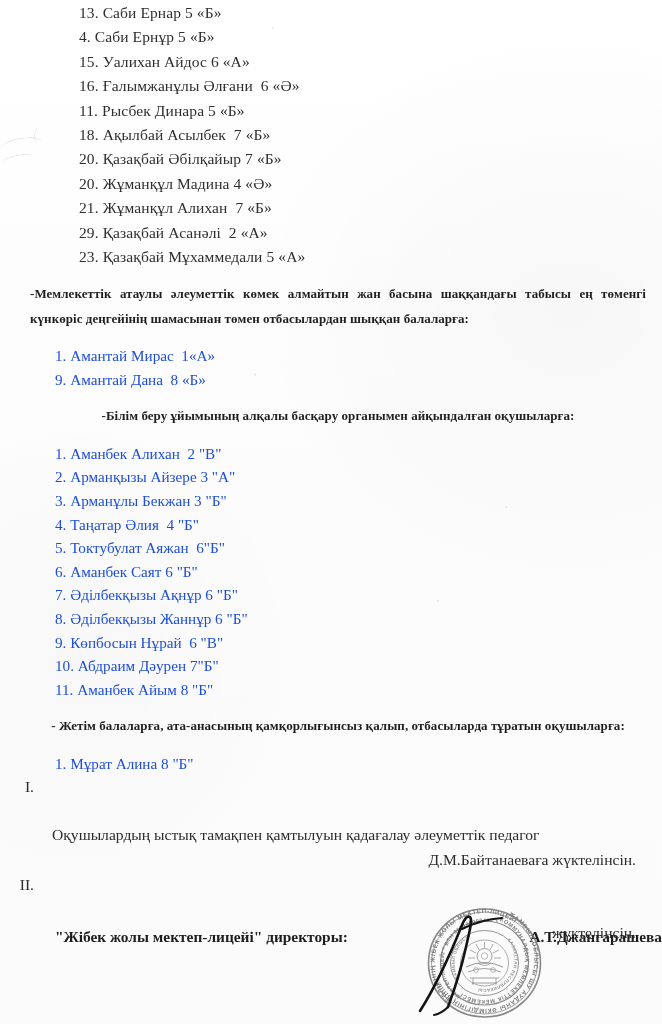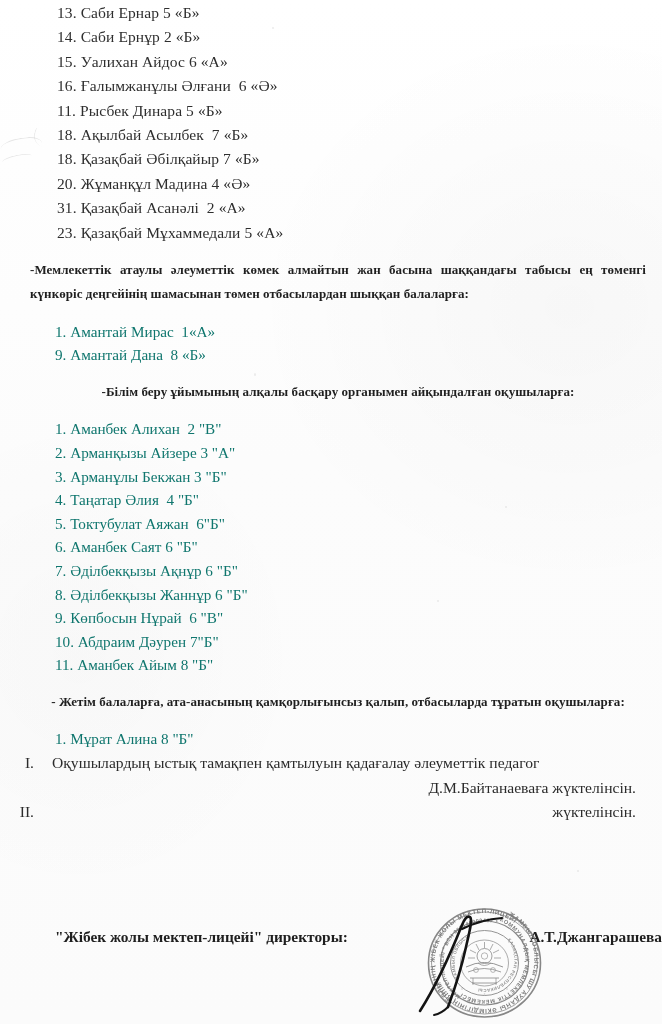--- a/index.html
+++ b/index.html
@@ -69,21 +69,21 @@
 
   
   .roster-list {
     margin: 0;
     padding: 0;
     list-style: none;
   }
   .roster-item {
     font-size: 15.5px;
     line-height: 24.4px;
-    padding-left: 57px;
+    padding-left: 79px;
     white-space: pre;
     letter-spacing: .1px;
     color: #2e2e2e;
   }
   .top-list .roster-item:first-child { padding-top: 1px; }
 
   .bold-para {
     font-weight: bold;
     font-size: 13px;
     line-height: 24.4px;
@@ -98,21 +98,21 @@
   .sub-list {
     margin: 0;
     padding: 0;
     list-style: none;
   }
   .sub-item {
     font-size: 15.2px;
     line-height: 23.6px;
     padding-left: 55px;
     white-space: pre;
-    color: #0f766e;
+    color: #1d4ed8;
   }
 
   .numbered-block {
     margin: 0;
     padding: 0;
     list-style: none;
   }
   .numbered-row {
     display: flex;
     font-size: 15.6px;
@@ -123,20 +123,21 @@
   .numeral {
     width: 52px;
     flex: 0 0 52px;
     text-align: right;
     padding-right: 18px;
     box-sizing: border-box;
   }
   .numbered-text {
     flex: 1 1 auto;
     text-align: justify;
+    margin-top: 48px;
   }
   .numbered-text > .line-first { display: block; text-align: justify; }
   .numbered-text > .line-rest { display: block; text-align: right; }
 
   
   .signature-row {
     position: absolute;
     left: 0;
     right: 0;
     top: 928px;
@@ -192,28 +193,29 @@
   <div class="speck" style="left:272px;top:27px;width:2px;height:2px;"></div>
   <div class="speck" style="left:254px;top:373px;width:2px;height:3px;"></div>
   <div class="speck" style="left:437px;top:600px;width:2px;height:2px;"></div>
   <div class="speck" style="left:505px;top:506px;width:2px;height:2px;"></div>
   <div class="speck" style="left:577px;top:870px;width:2px;height:2px;"></div>
 
   <div class="content">
 
     <ul class="roster-list top-list">
       <li class="roster-item">13. Саби Ернар 5 «Б»</li>
-      <li class="roster-item">14. Саби Ернұр 2 «Б»</li>
+      <li class="roster-item">4. Саби Ернұр 5 «Б»</li>
       <li class="roster-item">15. Уалихан Айдос 6 «А»</li>
       <li class="roster-item">16. Ғалымжанұлы Әлғани  6 «Ә»</li>
       <li class="roster-item">11. Рысбек Динара 5 «Б»</li>
       <li class="roster-item">18. Ақылбай Асылбек  7 «Б»</li>
-      <li class="roster-item">18. Қазақбай Әбілқайыр 7 «Б»</li>
+      <li class="roster-item">20. Қазақбай Әбілқайыр 7 «Б»</li>
       <li class="roster-item">20. Жұманқұл Мадина 4 «Ә»</li>
-      <li class="roster-item">31. Қазақбай Асанәлі  2 «А»</li>
+      <li class="roster-item">21. Жұманқұл Алихан  7 «Б»</li>
+      <li class="roster-item">29. Қазақбай Асанәлі  2 «А»</li>
       <li class="roster-item">23. Қазақбай Мұхаммедали 5 «А»</li>
     </ul>
 
     <p class="bold-para">-Мемлекеттік атаулы әлеуметтік көмек алмайтын жан басына шаққандағы табысы ең төменгі күнкөріс деңгейінің шамасынан төмен отбасылардан шыққан балаларға:</p>
     <ul class="sub-list">
       <li class="sub-item">1. Амантай Мирас  1«А»</li>
       <li class="sub-item">9. Амантай Дана  8 «Б»</li>
     </ul>
 
     <p class="bold-para no-justify">-Білім беру ұйымының алқалы басқару органымен айқындалған оқушыларға:</p>

